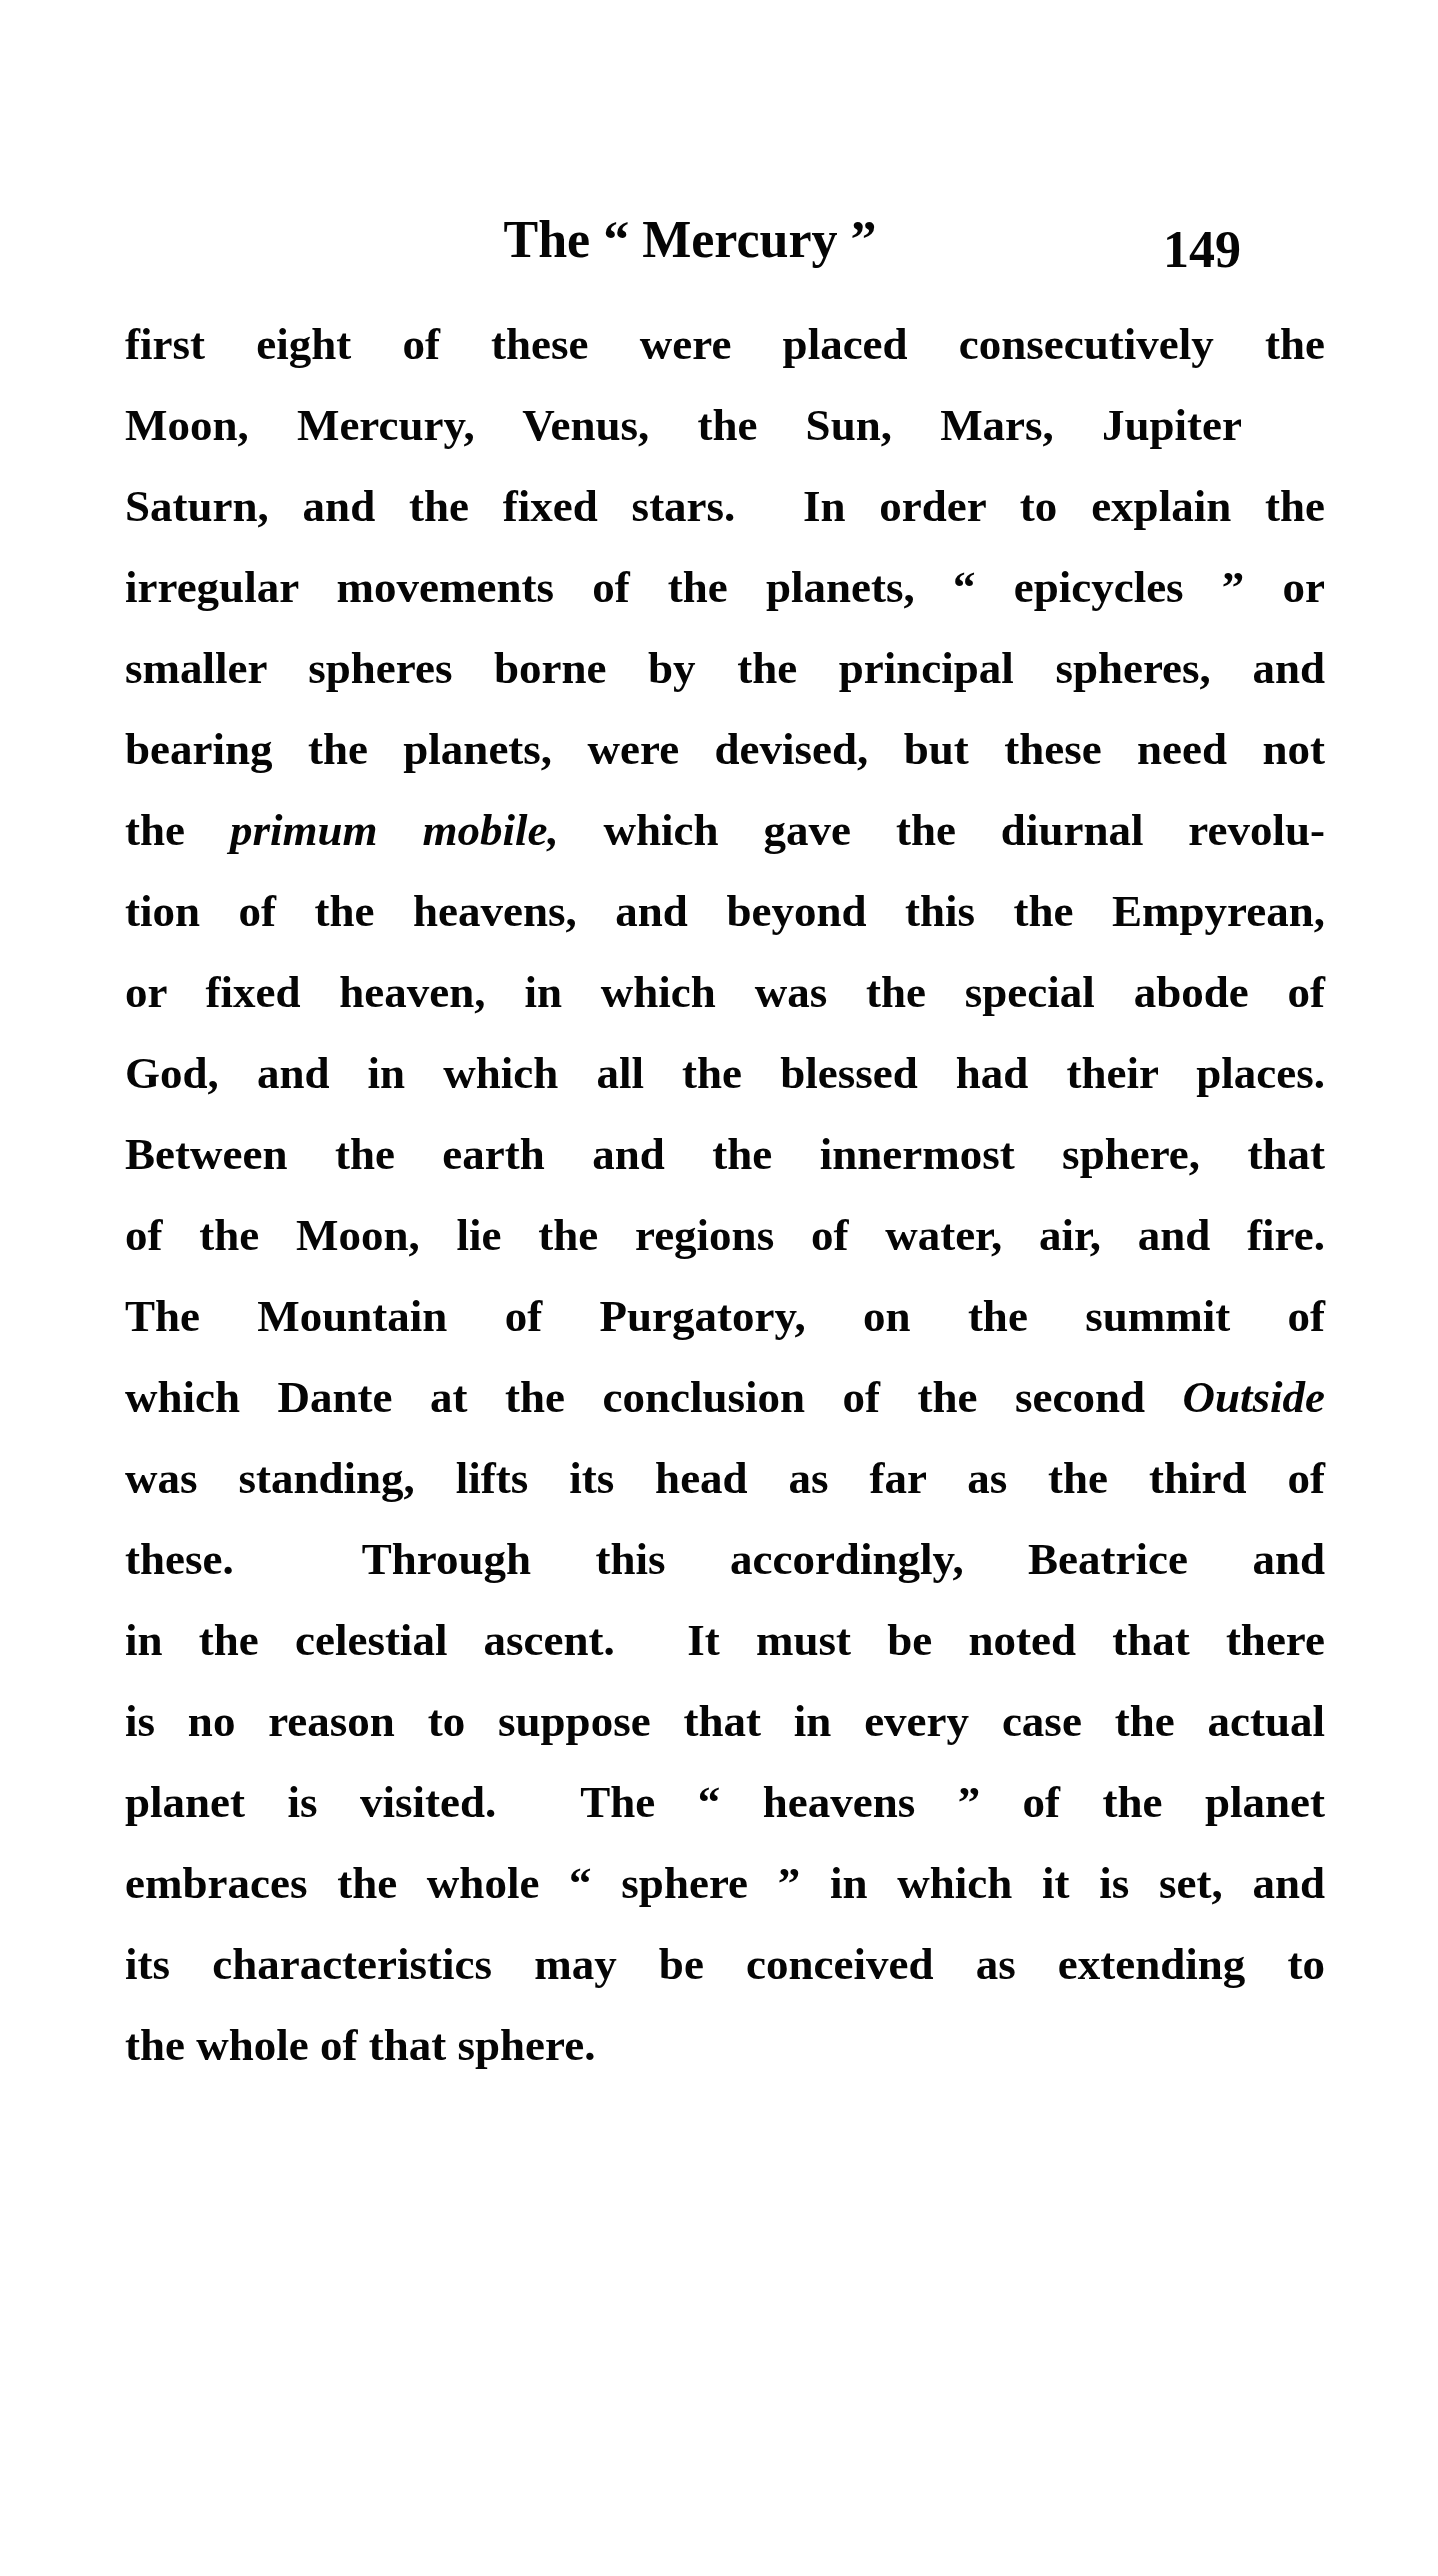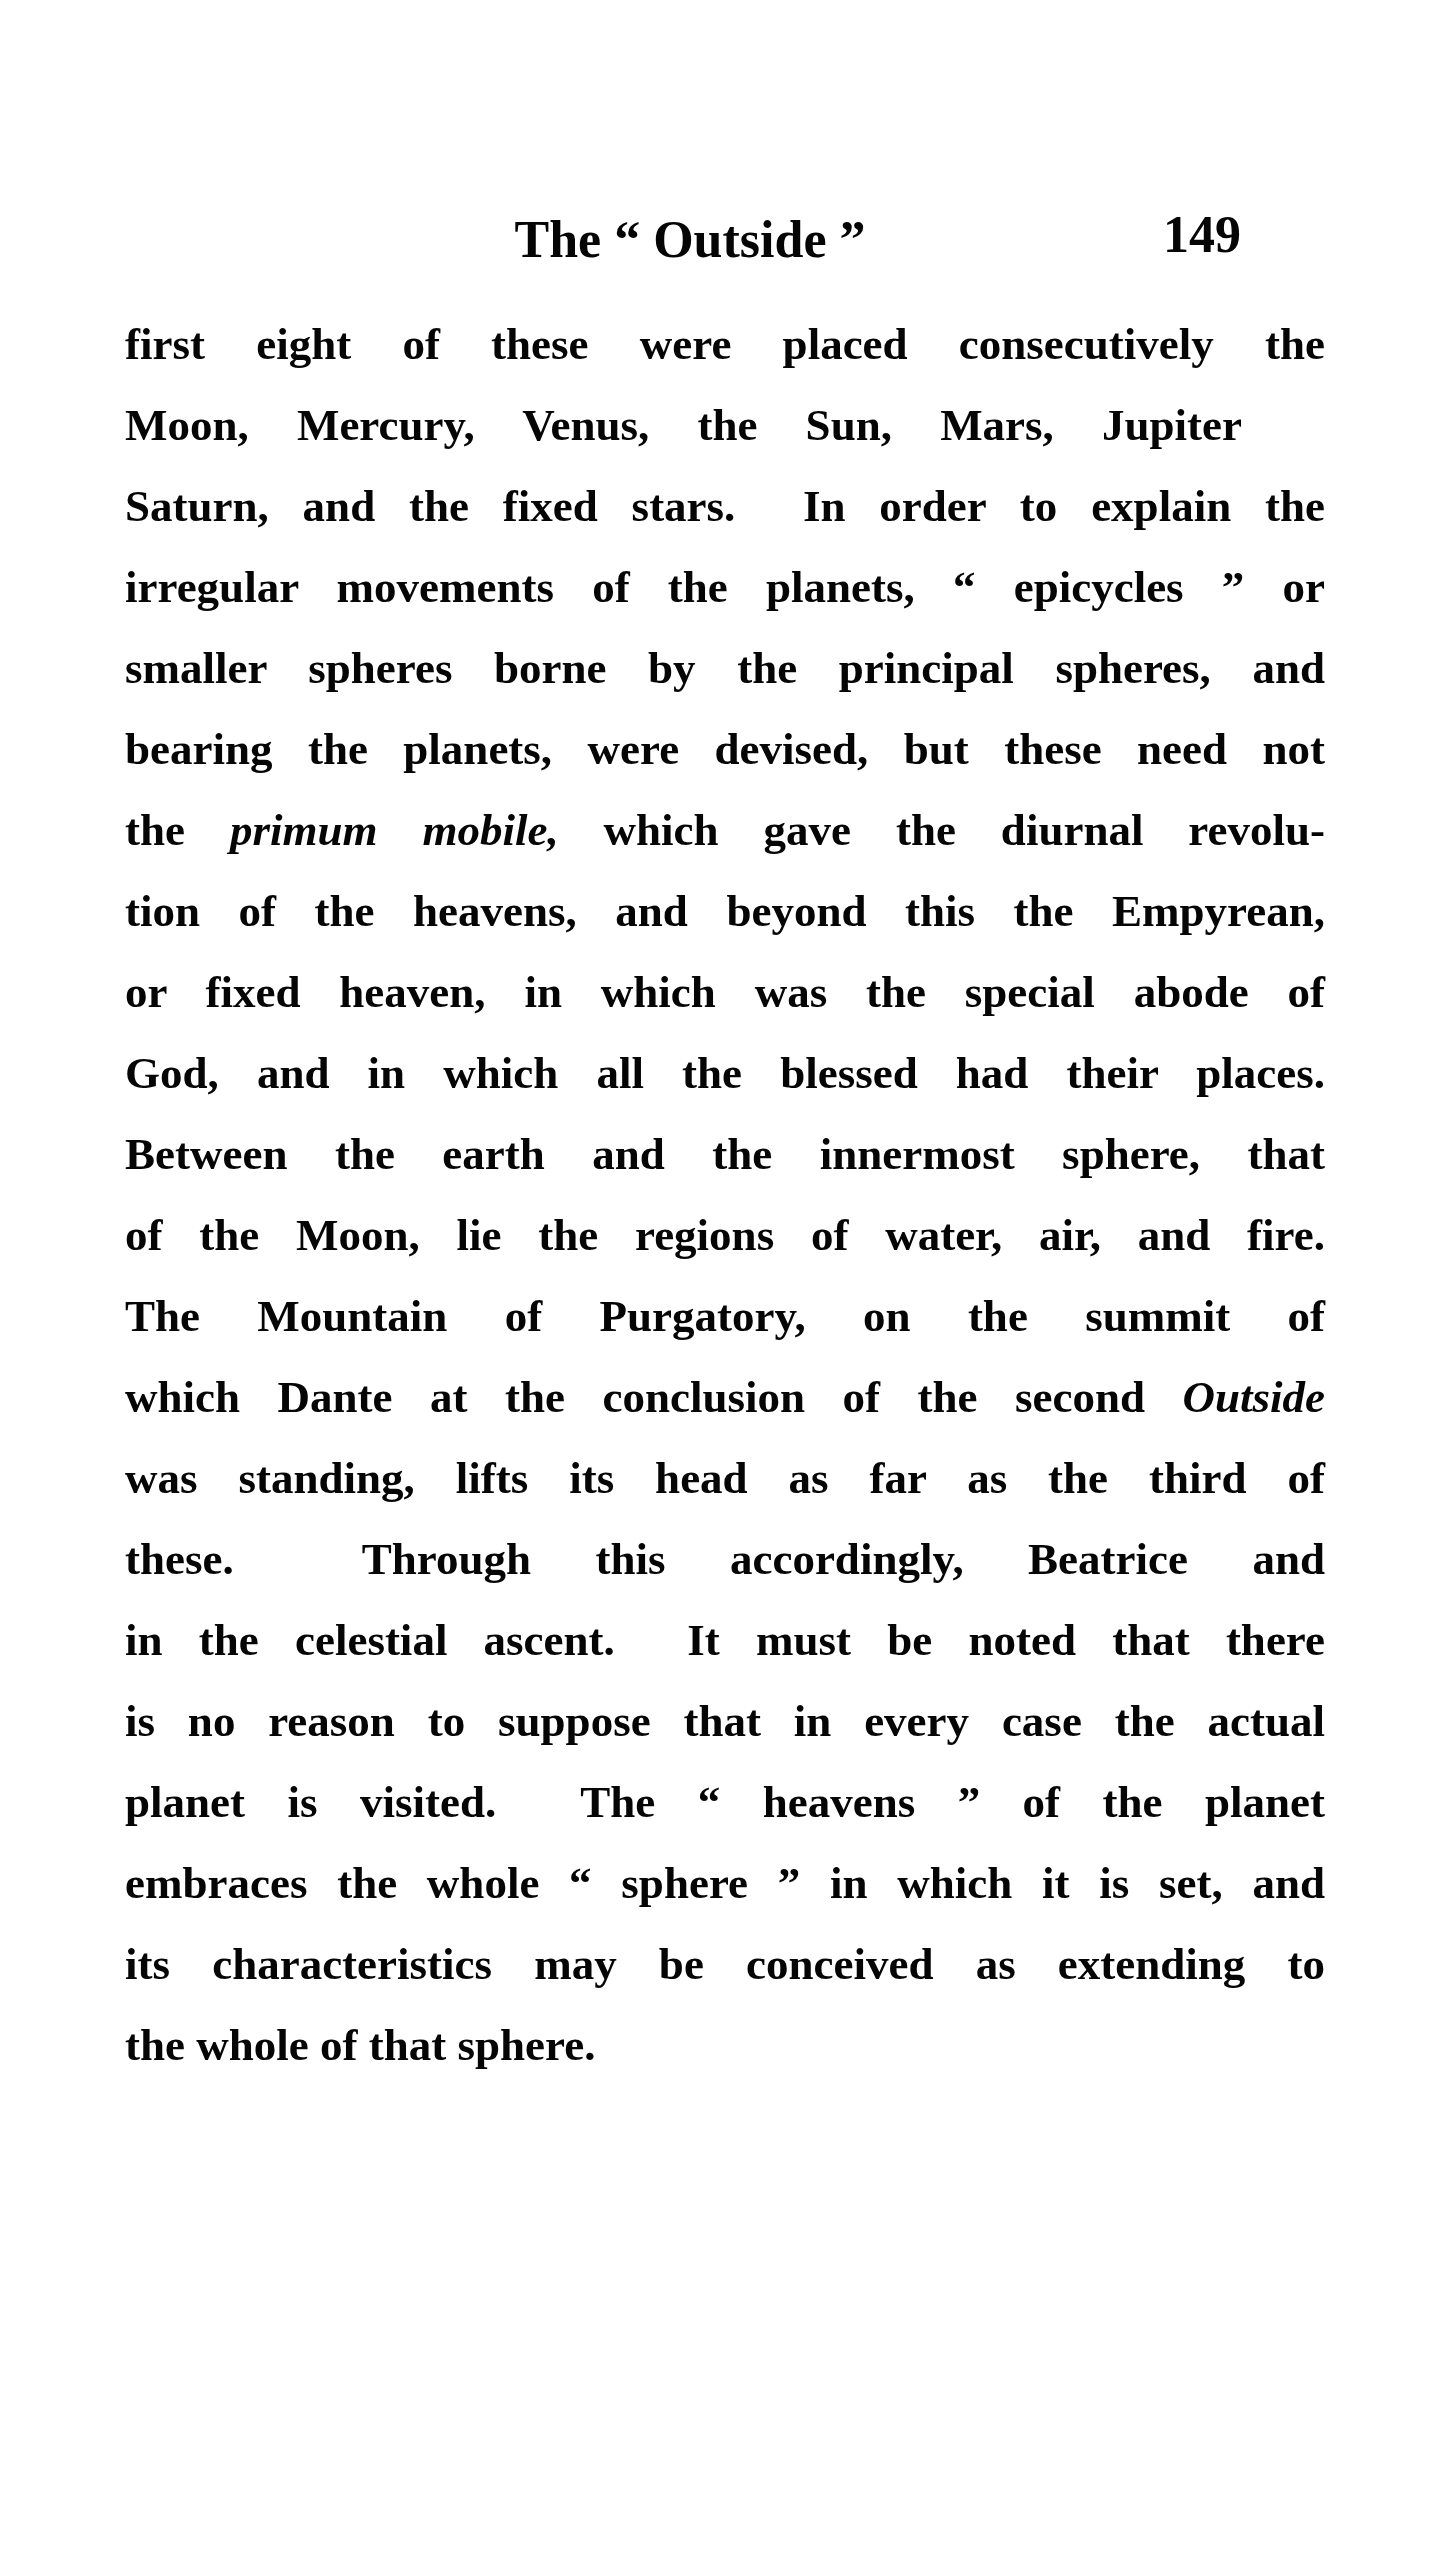--- a/index.html
+++ b/index.html
@@ -24,21 +24,21 @@
     top: 214px;
     transform: translateX(-50%);
     font-size: 52px;
     font-weight: bold;
     line-height: 1;
     white-space: pre;
   }
   .folio {
     position: absolute;
     left: 1202px;
-    top: 209px;
+    top: 224px;
     transform: translateX(-50%);
     font-size: 52px;
     font-weight: bold;
     line-height: 1;
   }
   
   .page-body {
     position: absolute;
     left: 125px;
     top: 304px;
@@ -58,21 +58,21 @@
   .line:nth-child(2) { width: 1117px; }
   .line.last { text-align-last: left; }
   .it { font-style: italic; }
 </style>
 </head>
 <body>
 
 <div class="page">
 
   <div class="running-header">
-    <span class="header-title">The “ Outside ”</span>
+    <span class="header-title">The “ Mercury ”</span>
     <span class="folio">149</span>
   </div>
 
   <div class="page-body">
       <div class="line"><span>first eight of these were placed consecutively the</span></div>
       <div class="line"><span>Moon, Mercury, Venus, the Sun, Mars, Jupiter</span></div>
       <div class="line"><span>Saturn, and the fixed stars.  In order to explain the</span></div>
       <div class="line"><span>irregular movements of the planets, “ epicycles ” or</span></div>
       <div class="line"><span>smaller spheres borne by the principal spheres, and</span></div>
       <div class="line"><span>bearing the planets, were devised, but these need not</span></div>

